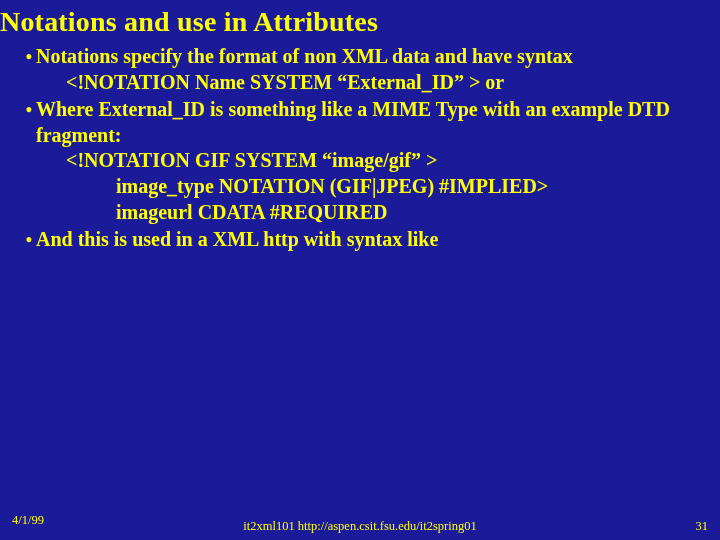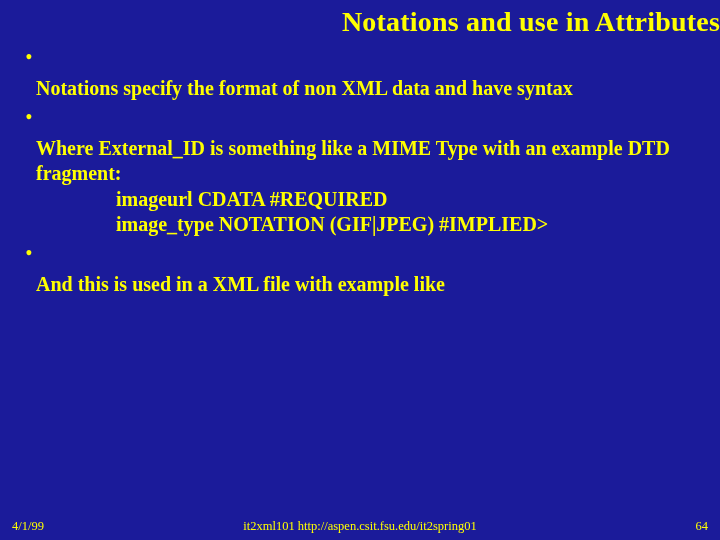--- a/index.html
+++ b/index.html
@@ -12,21 +12,21 @@
     font-family: "Times New Roman", Times, serif;
   }
   .slide {
     width: 720px;
     height: 540px;
     position: relative;
     box-sizing: border-box;
     color: #ffff00;
   }
   .title {
-    text-align: right;
+    text-align: left;
     font-weight: bold;
     font-size: 28px;
     padding-top: 6px;
     padding-bottom: 6px;
     letter-spacing: 0.2px;
   }
   .body {
     padding: 0 16px 0 22px;
     font-size: 20px;
     font-weight: bold;
@@ -39,69 +39,70 @@
   }
   .dot {
     flex: 0 0 auto;
     width: 14px;
     text-align: center;
     margin-top: 2px;
     font-size: 18px;
   }
   .bcontent {
     flex: 1 1 auto;
-    margin-top: 32px;
   }
   .indent1 { padding-left: 30px; display: block; }
   .indent2 { padding-left: 80px; display: block; }
   .footer {
     position: absolute;
     bottom: 6px;
     left: 0;
     width: 720px;
     font-size: 12.5px;
     font-weight: normal;
   }
-  .f-left  { position: absolute; left: 12px;  bottom: 0; }
+  .f-left  { position: absolute; left: 12px;  bottom: 6px; }
   .f-mid   { position: absolute; left: 0; right: 0; text-align: center; bottom: 0; }
   .f-right { position: absolute; right: 12px; bottom: 0; }
 </style>
 </head>
 <body>
 
 <div class="slide">
 
   <div class="title">Notations and use in Attributes</div>
 
   <div class="body">
 
     <div class="bullet">
       <div class="dot">•</div>
       <div class="bcontent">
         <span>Notations specify the format of non XML data and have syntax</span><br>
+        <span class="indent1">&lt;!NOTATION Name SYSTEM “External_ID” &gt; or</span>
       </div>
     </div>
 
     <div class="bullet">
       <div class="dot">•</div>
       <div class="bcontent">
         <span>Where External_ID is something like a MIME Type with an example DTD fragment:</span><br>
+        <span class="indent1">&lt;!NOTATION GIF SYSTEM “image/gif” &gt;</span>
+        <span class="indent2">image_type NOTATION (GIF|JPEG) #IMPLIED&gt;</span>
         <span class="indent2">imageurl CDATA #REQUIRED</span>
-        <span class="indent2">image_type NOTATION (GIF|JPEG) #IMPLIED&gt;</span>
       </div>
     </div>
 
     <div class="bullet">
       <div class="dot">•</div>
       <div class="bcontent">
-        <span>And this is used in a XML file with example like</span><br>
+        <span>And this is used in a XML http with syntax like</span><br>
       </div>
     </div>
 
   </div>
 
   <div class="footer">
     <span class="f-left">4/1/99</span>
     <span class="f-mid">it2xml101  http://aspen.csit.fsu.edu/it2spring01</span>
-    <span class="f-right">64</span>
+    <span class="f-right">31</span>
   </div>
 
 </div>
 
 </body></html>

